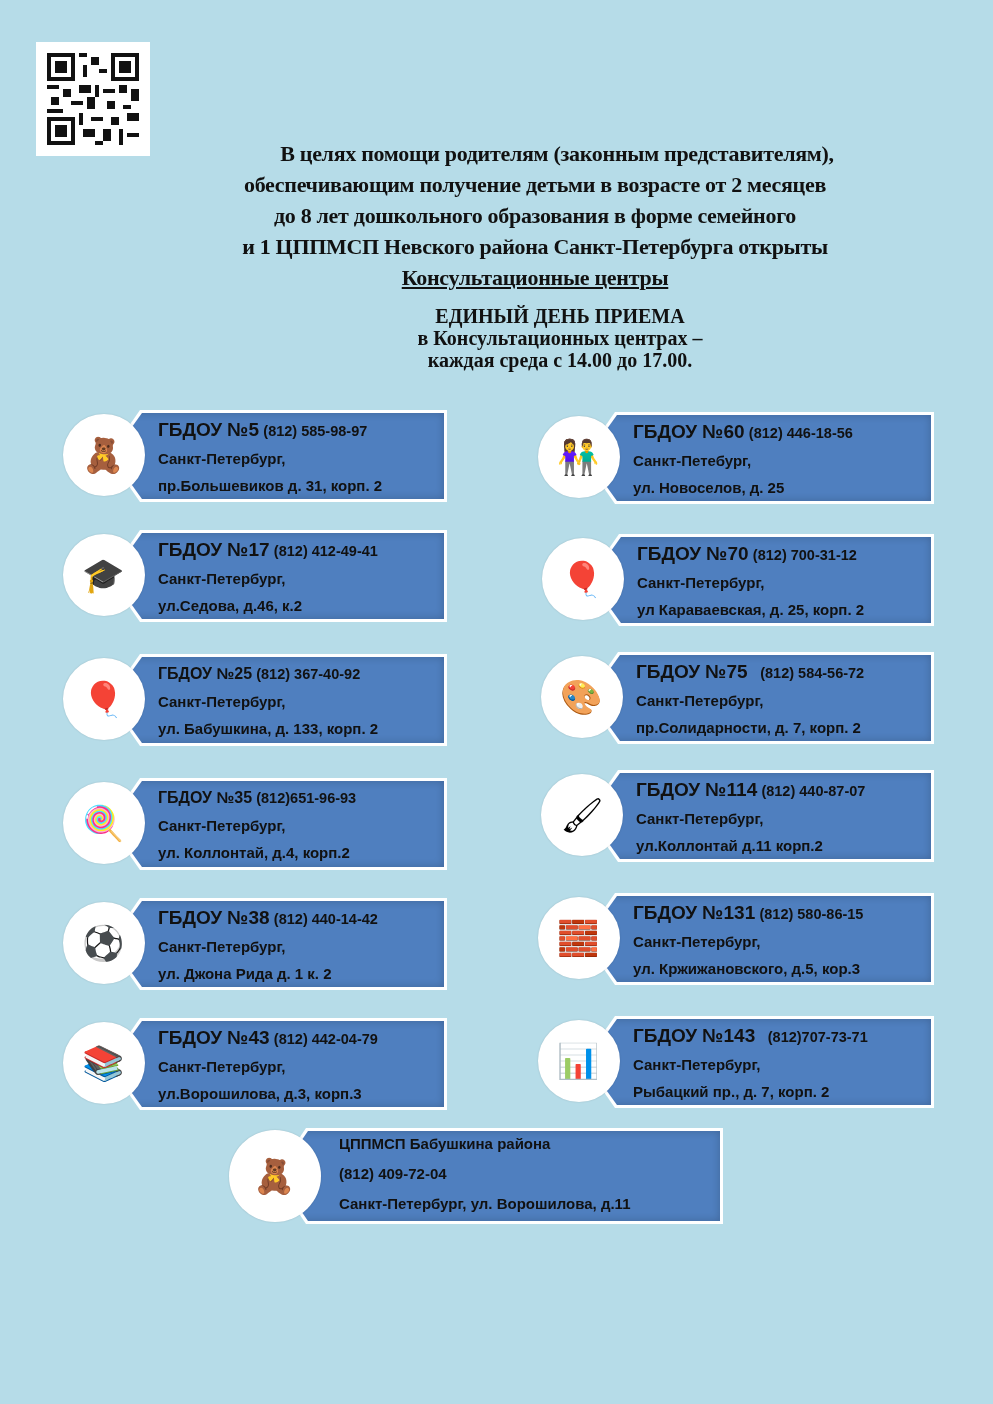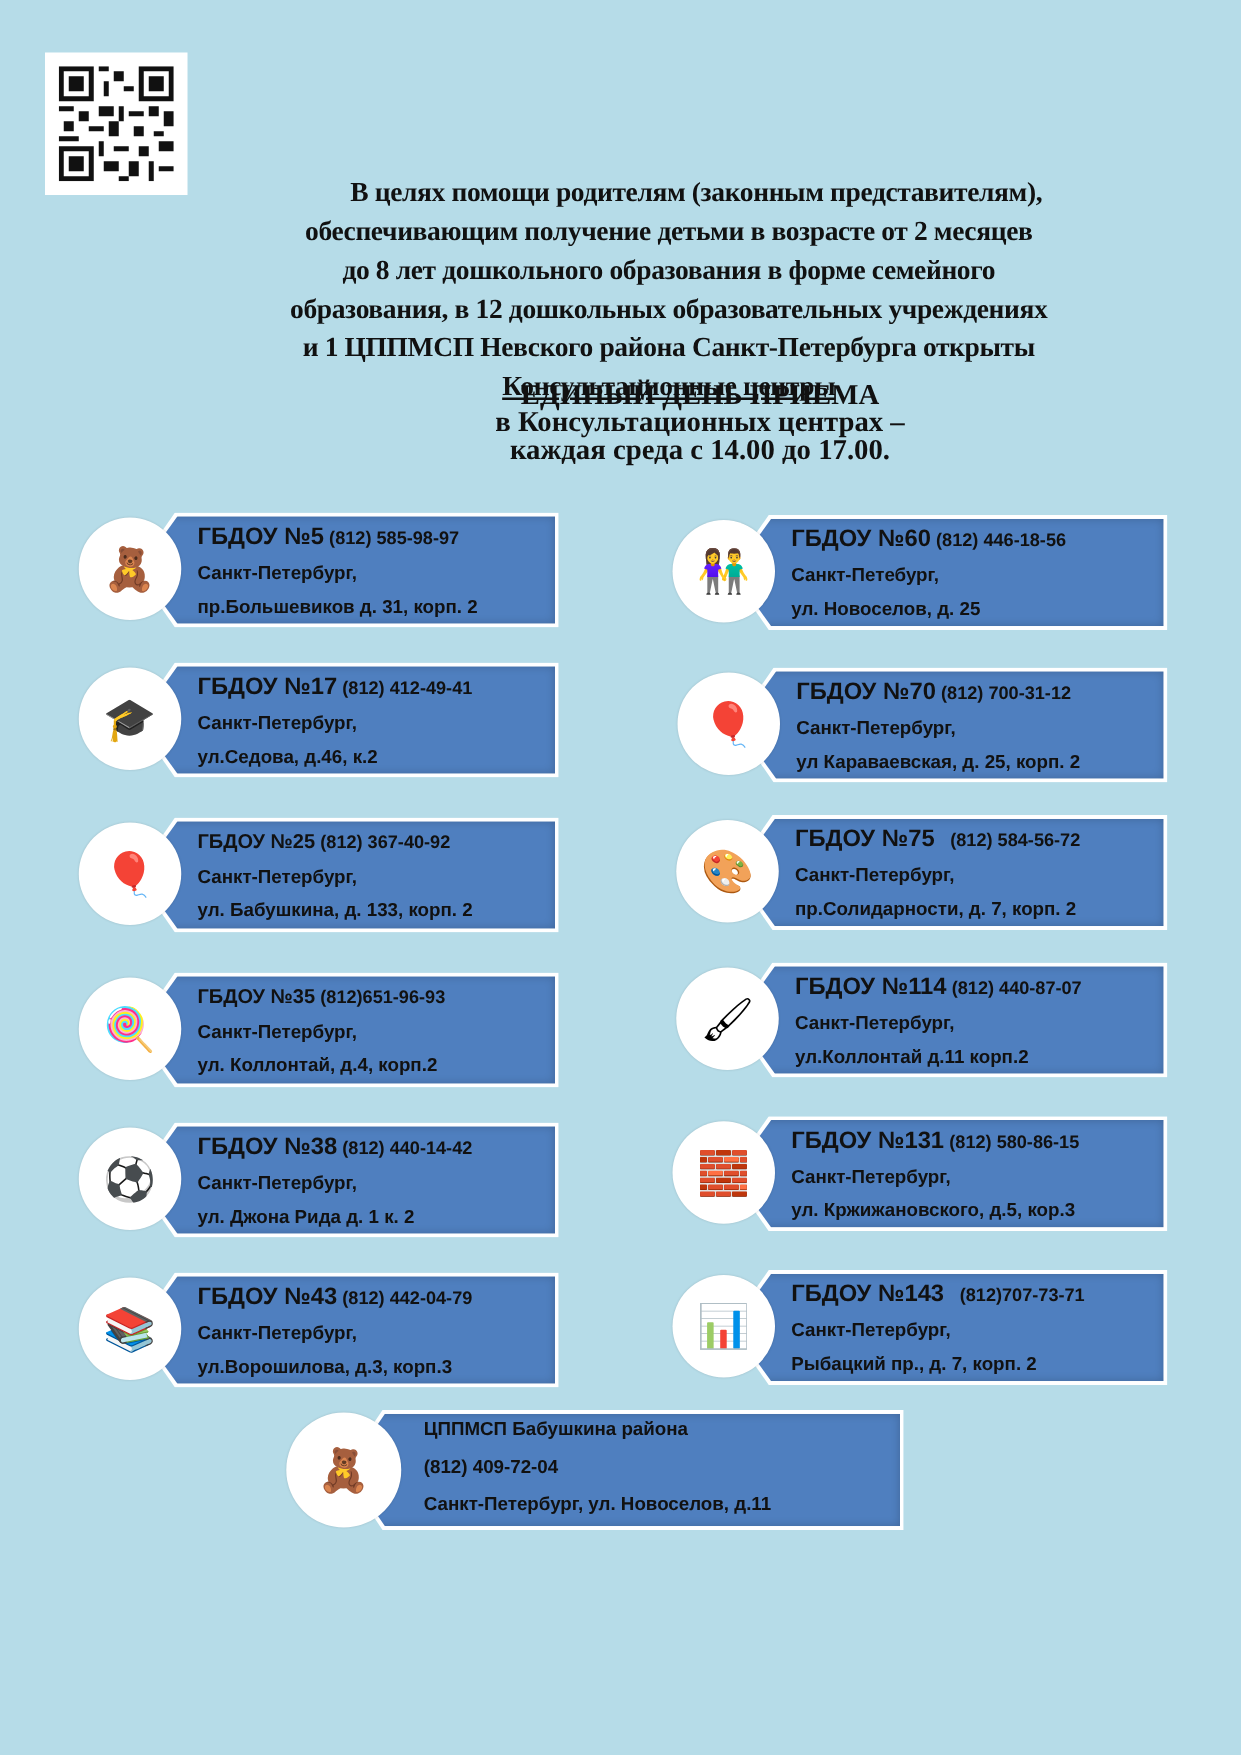--- a/index.html
+++ b/index.html
@@ -19,21 +19,21 @@
     font-family: "Liberation Serif", serif; font-weight: bold;
     font-size: 22px; line-height: 31px; color: #111;
     text-align: center; letter-spacing: -0.3px;
   }
   .intro .line { display: block; white-space: nowrap; }
   .intro .first { text-indent: 44px; margin-top: 42px; }
   .intro .u { text-decoration: underline; }
   .day {
     position: absolute; left: 360px; top: 305px; width: 400px;
     font-family: "Liberation Serif", serif; font-weight: bold;
-    font-size: 23px; line-height: 22px; color: #111; text-align: center;
+    font-size: 20px; line-height: 22px; color: #111; text-align: center;
   }
   .card {
     position: absolute; height: 92px;
   }
   .card .banner {
     position: absolute; left: 45px; top: 0; right: 0; bottom: 0;
     background: #fff;
     clip-path: polygon(32px 0, 100% 0, 100% 100%, 32px 100%, 0 50%);
   }
   .card .banner-inner {
@@ -102,21 +102,20 @@
       <rect x="20" y="20" width="3" height="1"></rect>
         <rect x="12" y="22" width="2" height="1"></rect>
     </g>
   </svg>
 </div>
 
 <div class="intro">
   <span class="line first">В целях помощи родителям (законным представителям),</span>
   <span class="line">обеспечивающим получение детьми в возрасте от 2 месяцев</span>
   <span class="line">до 8 лет дошкольного образования в форме семейного</span>
-  <span class="line">образования, в 12 дошкольных образовательных учреждениях</span>
   <span class="line">и 1 ЦППМСП  Невского района Санкт-Петербурга открыты</span>
   <span class="line u">Консультационные центры</span>
 </div>
 
 <div class="day">
   <div>ЕДИНЫЙ ДЕНЬ ПРИЕМА</div>
   <div>в Консультационных центрах –</div>
   <div>каждая среда с 14.00 до 17.00.</div>
 </div>
 
@@ -242,15 +241,15 @@
     </div>
 </div>
 
 <div class="card center-card" style="left:229px;top:1128px;width:494px;height:96px;">
   <div class="banner"></div>
     <div class="banner-inner"></div>
   <div class="circle" style="width:92px;height:92px;top:2px;">🧸</div>
   <div class="text" style="left:110px;">
     <span class="line">ЦППМСП Бабушкина района</span>
     <span class="line">(812) 409-72-04</span>
-    <span class="line">Санкт-Петербург, ул. Новоселов, д.11</span>
+    <span class="line">Санкт-Петербург, ул. Ворошилова, д.11</span>
   </div>
 </div>
 
 </body></html>

